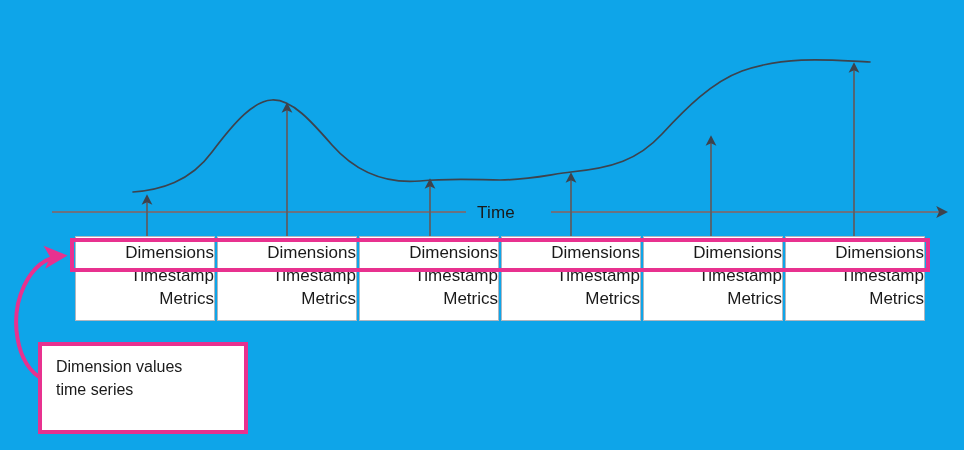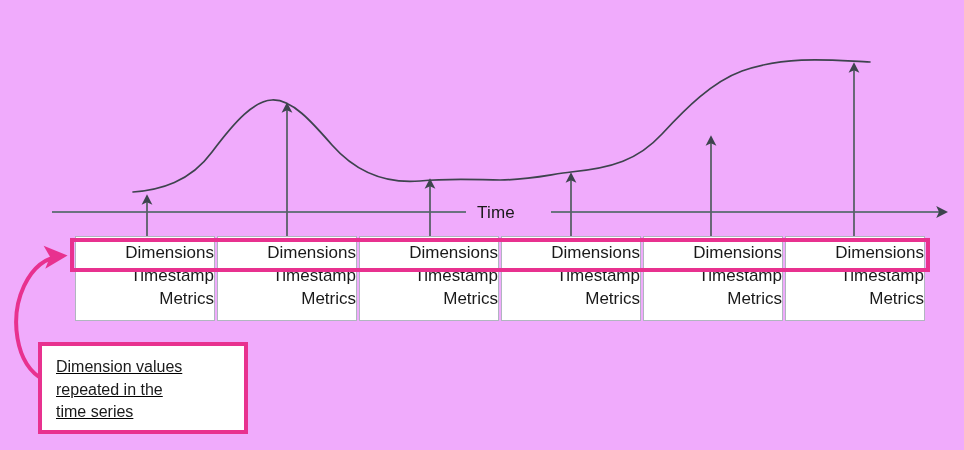--- a/index.html
+++ b/index.html
@@ -7,21 +7,21 @@
     padding: 0;
     background: #ffffff;
   }
   body {
     font-family: "Liberation Sans", sans-serif;
   }
   #canvas {
     position: relative;
     width: 964px;
     height: 450px;
-    background: #f0abfc;
+    background: #0ea5e9;
     overflow: hidden;
   }
   #vector-layer {
     position: absolute;
     left: 0;
     top: 0;
     width: 964px;
     height: 450px;
   }
   .axis-label {
@@ -51,21 +51,20 @@
     border: 4px solid #e8318f;
     background: transparent;
     pointer-events: none;
   }
   .callout-box {
     position: absolute;
     box-sizing: border-box;
     border: 4px solid #e8318f;
     background: #ffffff;
     padding: 10px 12px 10px 14px;
-    text-decoration: underline;
   }
   .callout-line {
     font-size: 16px;
     line-height: 22.5px;
     color: #1a1a1a;
     white-space: nowrap;
   }
 </style>
 </head>
 <body>
@@ -143,17 +142,16 @@
   <div class="record-box" style="left:785px; top:236px; width:140px; height:85px;">
     <div class="record-line">Dimensions</div>
     <div class="record-line">Timestamp</div>
     <div class="record-line">Metrics</div>
   </div>
 
   <div class="highlight-band" style="left:70px; top:238px; width:860px; height:34px;"></div>
 
   <div class="callout-box" style="left:38px; top:342px; width:210px; height:92px;">
     <div class="callout-line">Dimension values</div>
-    <div class="callout-line">repeated in the</div>
     <div class="callout-line">time series</div>
   </div>
 
 </div>
 
 </body></html>

